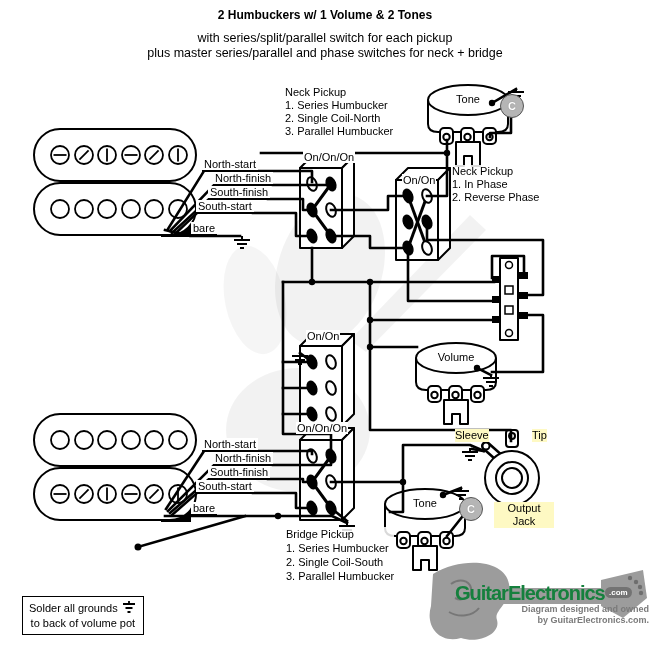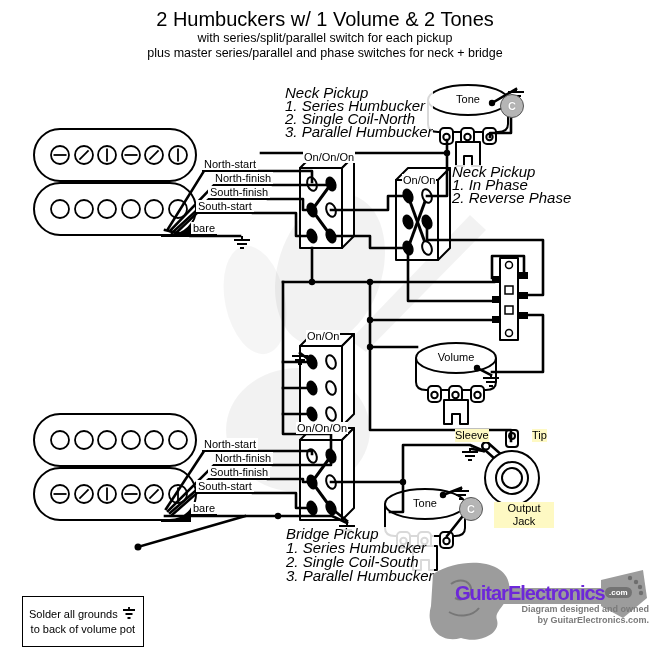--- a/index.html
+++ b/index.html
@@ -1,42 +1,42 @@
 <!DOCTYPE html>
 <html><head>
 <meta charset="utf-8">
 <style>
   html,body{margin:0;padding:0;background:#fff;}
   #canvas{position:relative;width:650px;height:650px;background:#fff;overflow:hidden;
           font-family:"Liberation Sans", sans-serif;color:#000;}
   .abs{position:absolute;}
   .z0{z-index:0}.z2{z-index:2}.z3{z-index:3}.z4{z-index:4}
-  .title{width:650px;text-align:center;top:8px;left:0;font-size:20px;font-weight:normal;}
+  .title{width:650px;text-align:center;top:8px;left:0;font-size:12px;font-weight:bold;}
   .subtitle{width:650px;text-align:center;font-size:12.5px;line-height:15px;}
-  .legend{font-size:15px;line-height:13px;white-space:nowrap;background:rgba(255,255,255,.85);font-style:italic;}
+  .legend{font-size:11px;line-height:13px;white-space:nowrap;background:rgba(255,255,255,.85);}
   .legend div{white-space:nowrap;}
   .sw-label{font-size:11px;font-weight:normal;white-space:nowrap;background:#fff;padding:0 1px;margin-top:12px;}
   .wire-label{font-size:11px;line-height:12px;border-bottom:2px solid #000;background:#fff;
               padding:0 2px;white-space:nowrap;}
   .pot-label{position:absolute;font-size:11px;text-align:center;white-space:nowrap;}
   .cap{width:22px;height:22px;border-radius:50%;background:#b5b5b5;border:1.5px solid #555;
        display:flex;align-items:center;justify-content:center;font-size:11px;font-weight:bold;
        color:#fff;text-shadow:0 0 1px #777;}
   .jack-label{font-size:11px;line-height:13px;text-align:center;background:#fef9c3;white-space:nowrap;margin-left:12px;}
   .note{font-size:12px;line-height:14px;text-align:center;white-space:nowrap;background:#fff;}
   .solder-box{border:1.5px solid #000;background:#fff;font-size:11px;line-height:15px;
-              padding:9px 6px;text-align:center;white-space:nowrap;}
+              padding:3px 6px;text-align:center;white-space:nowrap;}
   .face{fill:#fff;stroke:#000;stroke-width:2;stroke-linejoin:round;}
   .jump{fill:none;stroke:#000;stroke-width:3;stroke-linecap:round;}
   .lug-b{fill:#000;stroke:#000;stroke-width:1.5;}
   .lug-w{fill:#fff;stroke:#000;stroke-width:2;}
   .w{fill:none;stroke:#000;stroke-width:2.6;stroke-linejoin:round;stroke-linecap:square;}
   .dot{fill:#000;}
   .logo-brand{position:absolute;left:30px;top:22px;font-size:20px;font-weight:bold;
-              letter-spacing:-1px;color:#6d28d9;white-space:nowrap;}
+              letter-spacing:-1px;color:#15803d;white-space:nowrap;}
   .logo-com{position:absolute;left:180px;top:27px;font-size:8px;font-weight:bold;color:#fff;
             background:#737373;border-radius:7px;padding:1px 4px;}
   .logo-credit{position:absolute;left:78px;top:44px;width:146px;text-align:right;font-size:9px;
                font-weight:bold;color:#7a7a7a;line-height:11px;white-space:nowrap;}
   .logo-notice{position:absolute;left:0;top:68px;width:223px;text-align:center;font-size:10.5px;
                font-weight:bold;color:#7a7a7a;white-space:nowrap;}
 </style>
 </head>
 <body>
 

